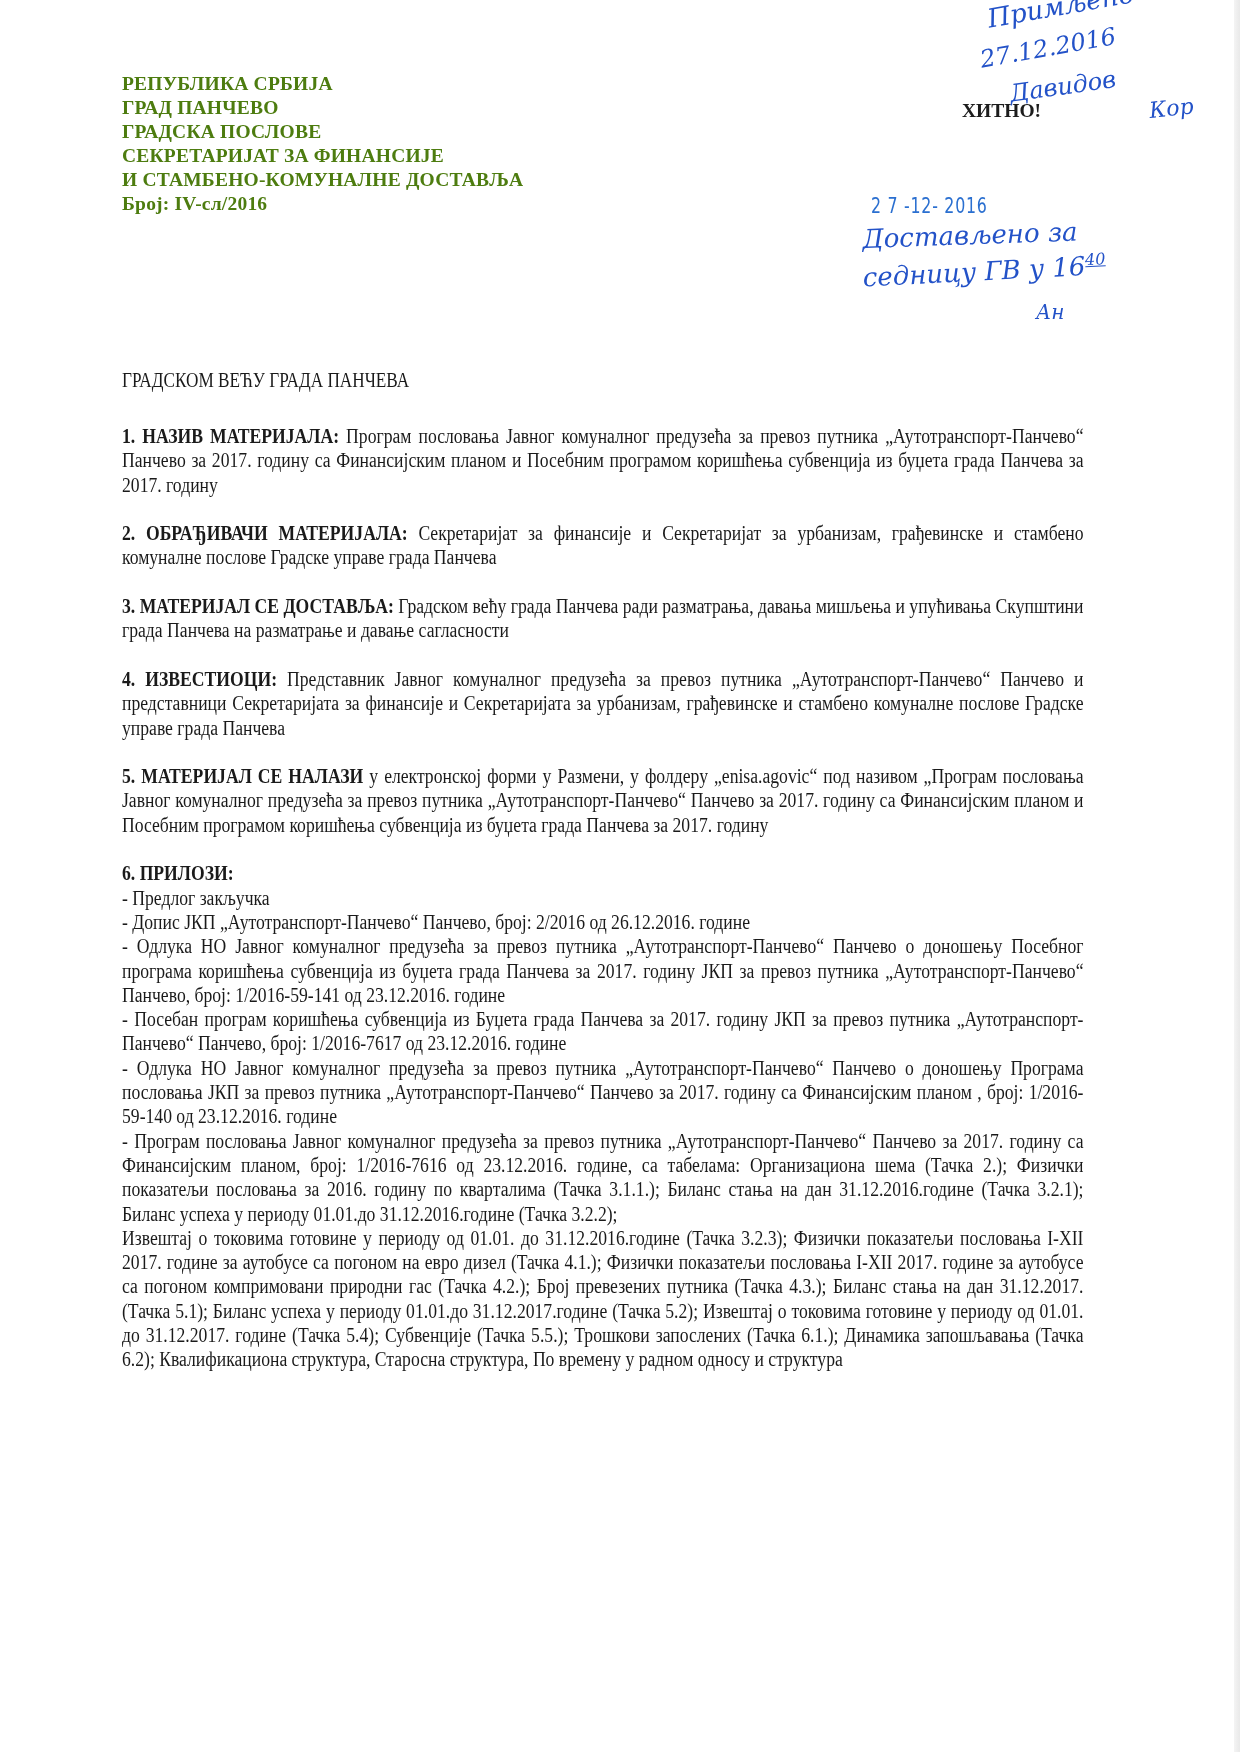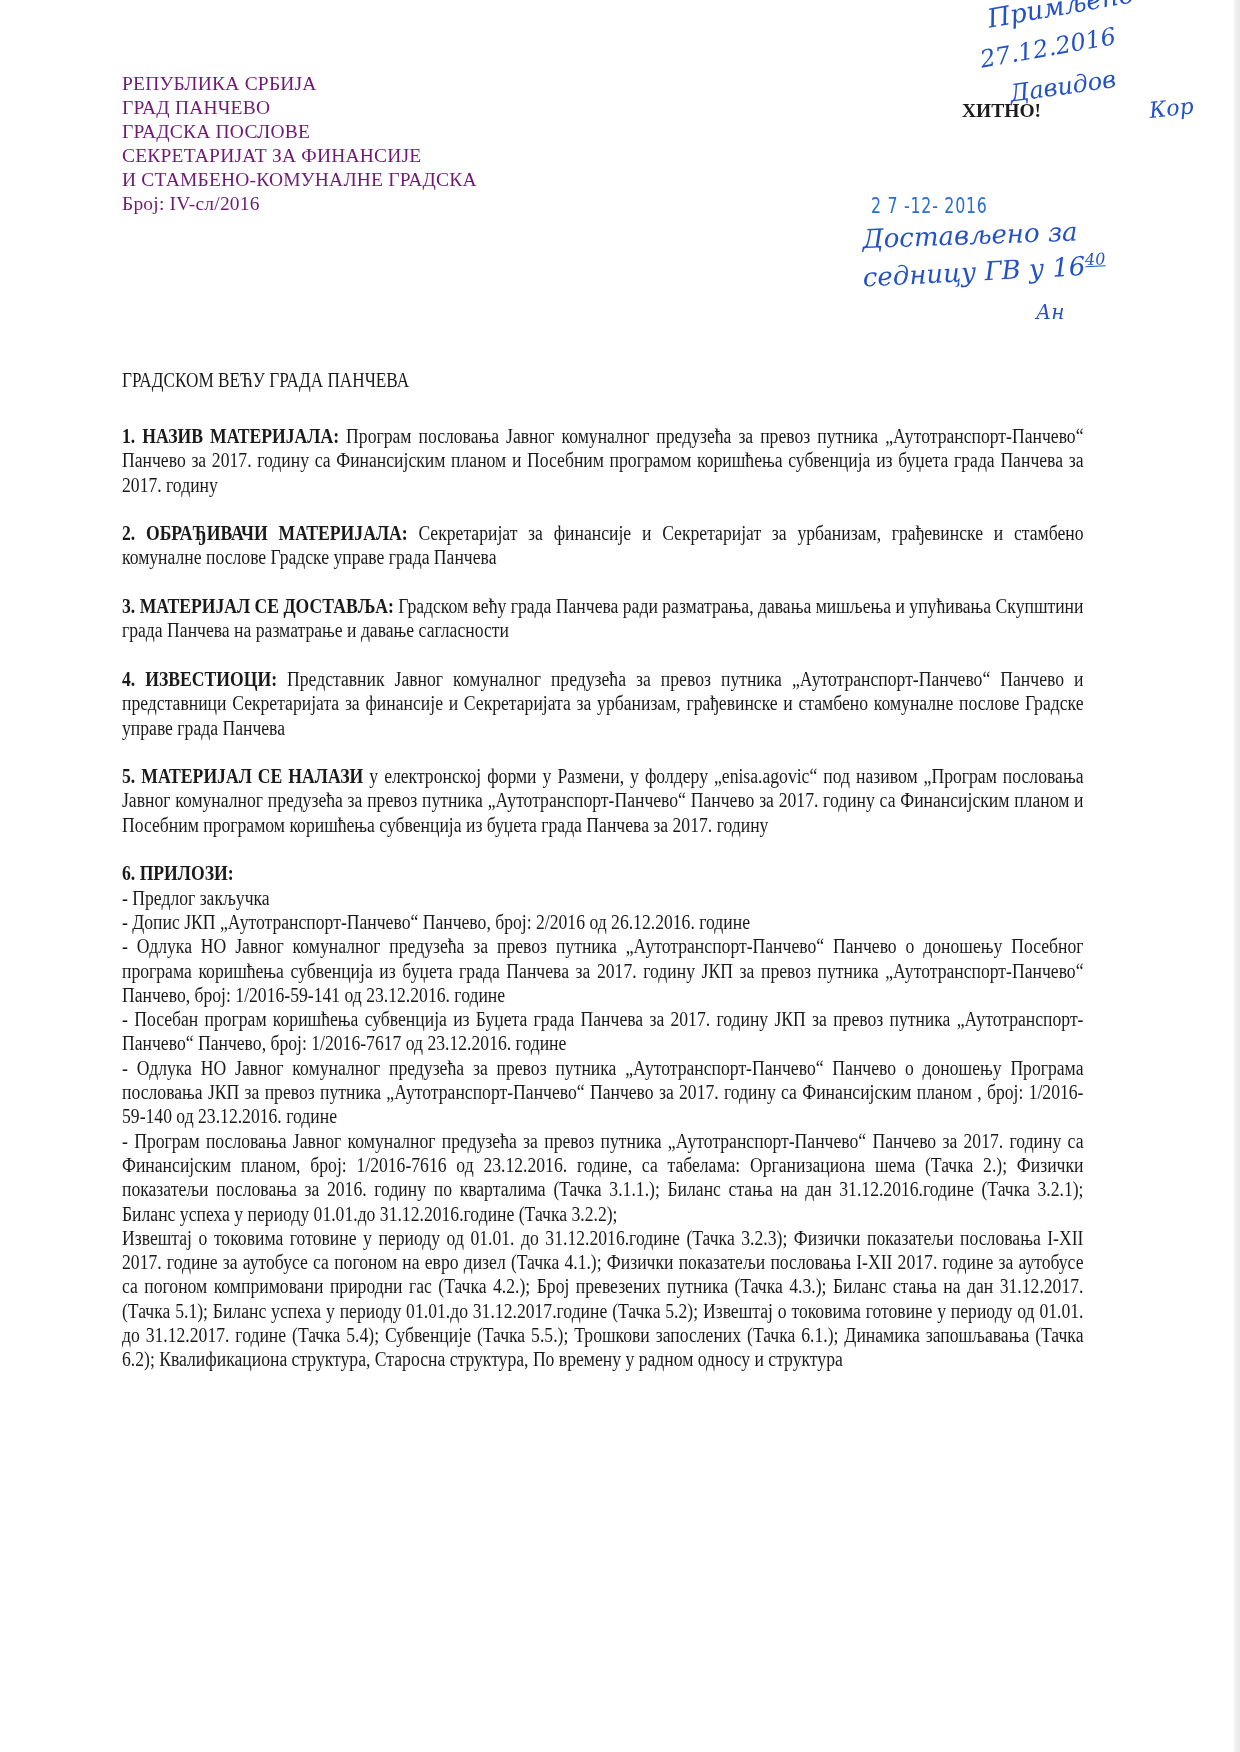--- a/index.html
+++ b/index.html
@@ -8,22 +8,22 @@
     background: #ffffff;
     font-family: "Liberation Serif", "DejaVu Serif", serif;
     color: #1a1a1a;
   }
   .edge-strip {
     position: absolute; top: 0; right: 0; width: 6px; height: 1752px;
     background: linear-gradient(to right, #f4f4f4, #e9e9e9);
   }
   .hdr {
     position: absolute; left: 122px; top: 72px;
-    font-weight: normal; font-size: 19.5px; line-height: 24px;
-    letter-spacing: 0.2px; color: #701a75;
+    font-weight: bold; font-size: 19.5px; line-height: 24px;
+    letter-spacing: 0.2px; color: #4d7c0f;
   }
   .hdr div { white-space: nowrap; }
   .urgent {
     position: absolute; left: 922px; top: 100px; font-weight: bold;
     font-size: 19.5px; color: #1c1c1c; margin-left: 40px;
   }
   .stamp {
     position: absolute; left: 871px; top: 193px;
     font-family: "DejaVu Sans", sans-serif; font-size: 22px;
     color: #2a6fd0; letter-spacing: 1px;
@@ -65,21 +65,21 @@
 </head>
 <body>
 
 <div class="edge-strip"></div>
 
 <div class="hdr">
   <div>РЕПУБЛИКА  СРБИЈА</div>
   <div>ГРАД  ПАНЧЕВО</div>
   <div>ГРАДСКА  ПОСЛОВЕ</div>
   <div>СЕКРЕТАРИЈАТ ЗА ФИНАНСИЈЕ</div>
-  <div>И СТАМБЕНО-КОМУНАЛНЕ ГРАДСКА</div>
+  <div>И СТАМБЕНО-КОМУНАЛНЕ ДОСТАВЉА</div>
   <div>Број: IV-сл/2016</div>
 </div>
 
 <div class="urgent">ХИТНО!</div>
 
 <div class="stamp">2 7 -12- 2016</div>
 
 <div class="hand h1">Примљено</div>
 <div class="hand h2">27.12.2016</div>
 <div class="hand h3">Давидов</div>

